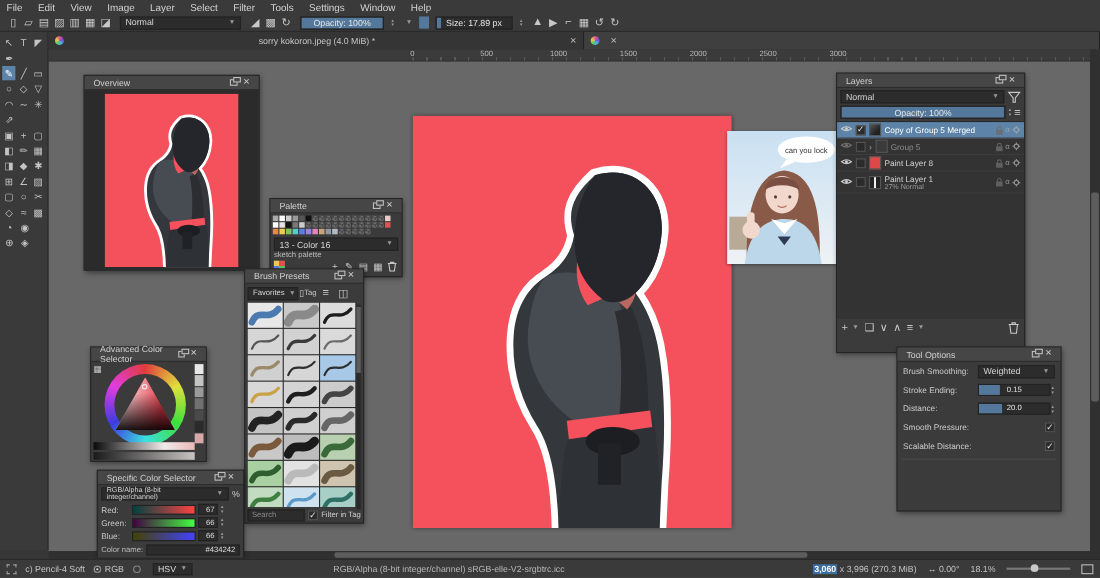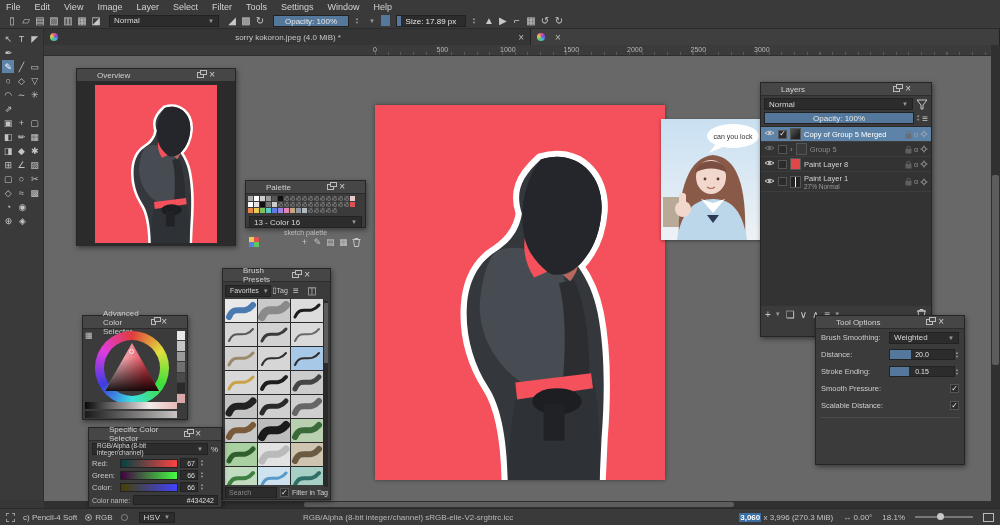--- a/index.html
+++ b/index.html
@@ -41,40 +41,40 @@
   #vscroll .handle{ position:absolute; top:130px; height:190px; left:1px; width:7px; background:#5d5d5d; border-radius:2px; }
 
   
   #toolbox{ left:0; top:29px; width:44px; height:471px; background:#3a3a3a; border-right:1px solid #2d2d2d; padding:3px 2px; }
   .toolrow{ display:flex; gap:1px; margin-bottom:1px; }
   .tool{ width:13px; height:13px; display:flex; align-items:center; justify-content:center; color:#c4c4c4; font-size:9px; }
   .tool.sel{ background:#5d84a8; color:#fff; }
 
   
   .docker{ position:absolute; background:#3b3b3b; border:1px solid #252525; box-shadow:1px 2px 5px rgba(0,0,0,.45); }
-  .dtitle{ height:13px; background:#464646; display:flex; align-items:center; padding:0 20px; font-size:8px; color:#d0d0d0; border-bottom:1px solid #2c2c2c; }
+  .dtitle{ height:13px; background:#464646; display:flex; align-items:center; padding:0 8px; font-size:8px; color:#d0d0d0; border-bottom:1px solid #2c2c2c; }
   .dtitle .sp{ flex:1; }
   .ic-float{ width:7px; height:6px; border:1px solid #bdbdbd; position:relative; margin-right:5px; }
   .ic-float::before{ content:""; position:absolute; left:2px; top:-3px; width:5px; height:3px; border:1px solid #bdbdbd; background:#464646; }
   .ic-close{ color:#cfcfcf; font-size:10px; line-height:8px; }
 
   #overview{ left:76px; top:68px; width:160px; height:178px; }
   #overview .content{ position:relative; height:164px; background:#2b2b2b; display:flex; align-items:center; justify-content:center; }
   #overview svg{ width:122px; height:158px; }
 
-  #palette{ left:245px; top:180px; width:121px; height:48px;text-align:center; }
+  #palette{ left:245px; top:180px; width:121px; height:72px; }
   #pal-grid{ display:flex; flex-wrap:wrap; gap:1px; padding:2px; width:114px; }
   .swatch{ width:5px; height:5px; }
   .swatch.empty{ background:repeating-conic-gradient(#6a6a6a 0 25%, #4a4a4a 0 50%) 0 0/4px 4px; }
   #pal-dd{ margin:1px 3px; font-size:8px; }
   #pal-foot{ display:flex; align-items:center; padding:1px 3px; gap:2px; }
   #pal-name{ font-size:7px; color:#bdbdbd; padding:0 3px; }
   .pal-ic{ width:11px; height:10px; display:flex; align-items:center; justify-content:center; color:#c6c6c6; font-size:9px; }
 
-  #brush{ left:222px; top:268px; width:109px; height:232px; }
+  #brush{ left:222px; top:244px; width:109px; height:232px; }
   #brush-ctl{ display:flex; align-items:center; gap:2px; padding:2px 2px; }
   #brush-grid{ position:relative; margin:0 2px; width:99px; height:186px; overflow:hidden; background:#2a2a2a; }
   .bcell{ position:absolute; width:32px; height:23px; }
   #brush-sb{ position:absolute; right:2px; top:32px; width:4px; height:186px; background:#2a2a2a; }
   #brush-sb .handle{ position:absolute; top:2px; height:60px; width:4px; background:#5d5d5d; }
   #brush-foot{ display:flex; align-items:center; gap:3px; padding:2px; }
   #brush-search{ flex:1; height:11px; background:#2c2c2c; border:1px solid #222; color:#8a8a8a; font-size:7px; padding:0 3px; display:flex; align-items:center; }
 
   #acs{ left:82px; top:315px; width:106px; height:105px; }
   #acs .content{ position:relative; height:90px; }
@@ -91,21 +91,21 @@
 
   #scs{ left:88px; top:427px; width:134px; height:81px; }
   #scs-model{ display:flex; align-items:center; gap:3px; padding:2px 3px; }
   .chrow{ display:flex; align-items:center; gap:2px; padding:1px 3px; }
   .chrow .lbl{ width:26px; font-size:7.5px; color:#c8c8c8; }
   .chbar{ width:58px; height:9px; border:1px solid #222; }
   .chval{ width:18px; height:10px; background:#2c2c2c; border:1px solid #222; font-size:7px; color:#ddd; display:flex; align-items:center; justify-content:flex-end; padding:0 2px; }
   #scs-name{ display:flex; align-items:center; gap:3px; padding:2px 3px; }
   #scs-name .val{ flex:1; height:10px; background:#2c2c2c; border:1px solid #222; font-size:7px; color:#ddd; text-align:right; padding:0 3px; line-height:9px; }
 
-  #layers{ left:760px; top:82px; width:172px; height:255px; }
+  #layers{ left:760px; top:66px; width:172px; height:255px; }
   #lay-blend{ display:flex; align-items:center; gap:3px; padding:2px 3px; }
   #lay-op{ display:flex; align-items:center; gap:2px; padding:0 3px 2px; }
   #lay-list{ background:#333; border-top:1px solid #2a2a2a; height:180px; overflow:hidden; }
   .lrow{ display:flex; align-items:center; gap:3px; padding:0 3px; border-bottom:1px solid #3d3d3d; height:15px; }
   .lrow.sel{ background:#5d84a8; }
   .lrow.sel .lname{ color:#fff; }
   .lname{ flex:1; font-size:7.5px; color:#d2d2d2; white-space:nowrap; overflow:hidden; }
   .lname .sub{ display:block; font-size:6.5px; color:#9a9a9a; }
   .lrow.dim .lname{ color:#8a8a8a; }
   .lcb{ width:9px; height:9px; background:#2b2b2b; border:1px solid #555; font-size:8px; color:#e8e8e8; display:flex; align-items:center; justify-content:center; line-height:8px; }
@@ -579,21 +579,21 @@
         <span class="chval">67</span>
         <span class="spin">▲<br>▼</span>
       </div>
       <div class="chrow">
         <span class="lbl">Green:</span>
         <div class="chbar" style="background: linear-gradient(to right, rgb(67, 0, 66), rgb(67, 255, 66));"></div>
         <span class="chval">66</span>
         <span class="spin">▲<br>▼</span>
       </div>
       <div class="chrow">
-        <span class="lbl">Color:</span>
+        <span class="lbl">Blue:</span>
         <div class="chbar" style="background: linear-gradient(to right, rgb(67, 66, 0), rgb(67, 66, 255));"></div>
         <span class="chval">66</span>
         <span class="spin">▲<br>▼</span>
       </div>
     </div>
   <div id="scs-name">
     <span style="font-size:7px;color:#bdbdbd">Color name:</span>
     <span class="val">#434242</span>
   </div>
 </div>
@@ -727,32 +727,32 @@
     </div>
   <div id="topts-rows">
       <div class="torow">
         <span class="lbl">Brush Smoothing:</span>
         <div class="field" style="width: 70px;">
           <span>Weighted</span>
           <span class="dd-arrow">▼</span>
         </div>
       </div>
       <div class="torow">
+        <span class="lbl">Stroke Ending:</span>
+        <div class="tosl">
+          <div class="fill" style="width:30%"></div>
+          <div class="txt">0.15</div>
+        </div>
+        <span class="spin">▲<br>▼</span>
+      </div>
+      <div class="torow">
         <span class="lbl">Distance:</span>
         <div class="tosl">
           <div class="fill" style="width:33%"></div>
           <div class="txt">20.0</div>
-        </div>
-        <span class="spin">▲<br>▼</span>
-      </div>
-      <div class="torow">
-        <span class="lbl">Stroke Ending:</span>
-        <div class="tosl">
-          <div class="fill" style="width:30%"></div>
-          <div class="txt">0.15</div>
         </div>
         <span class="spin">▲<br>▼</span>
       </div>
       <div class="torow">
         <span class="lbl">Smooth Pressure:</span>
         <span class="lcb">✓</span>
       </div>
       <div class="torow">
         <span class="lbl">Scalable Distance:</span>
         <span class="lcb">✓</span>

